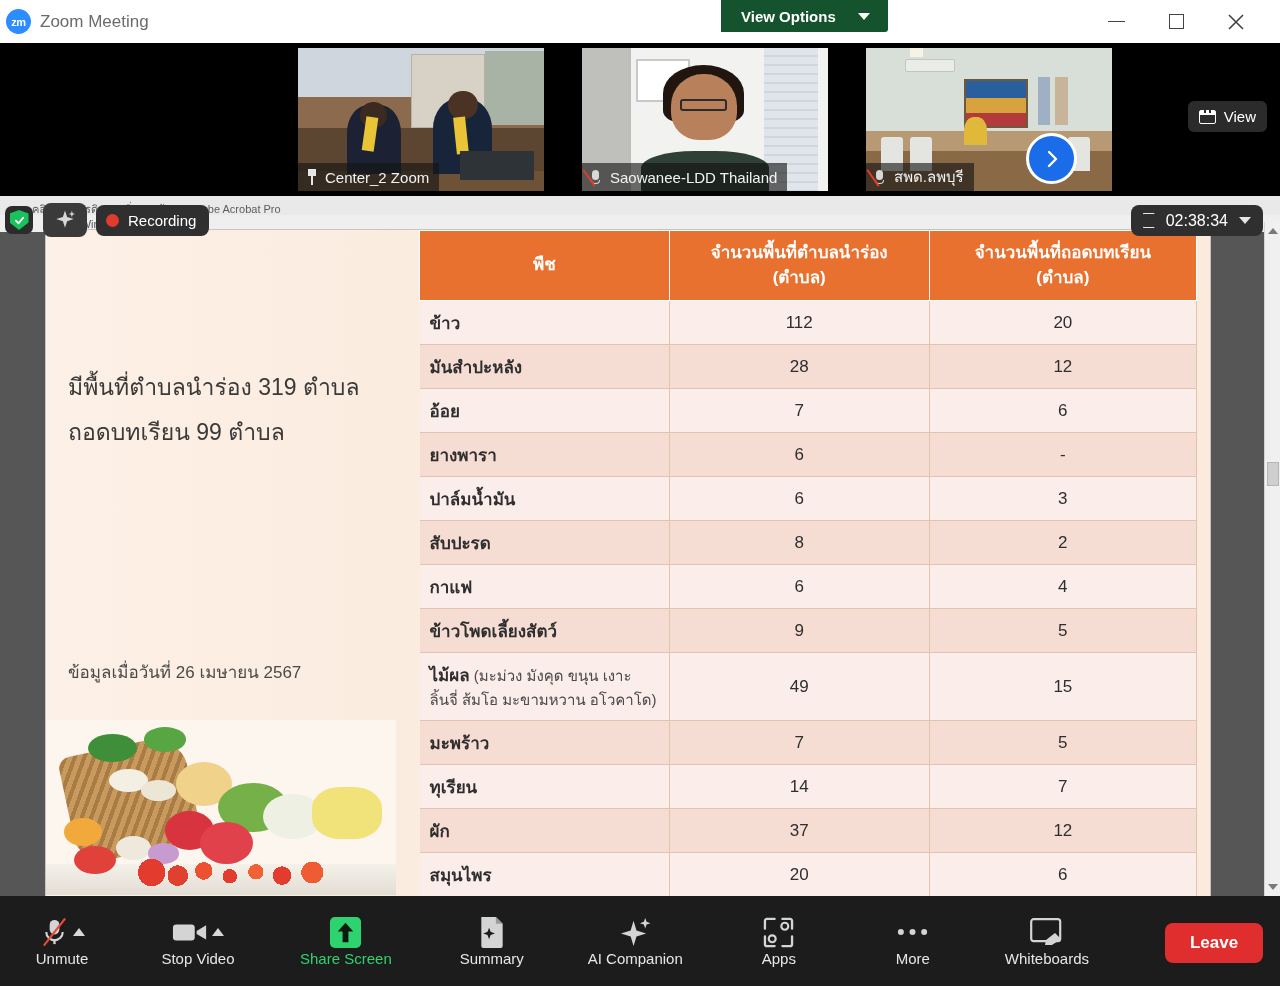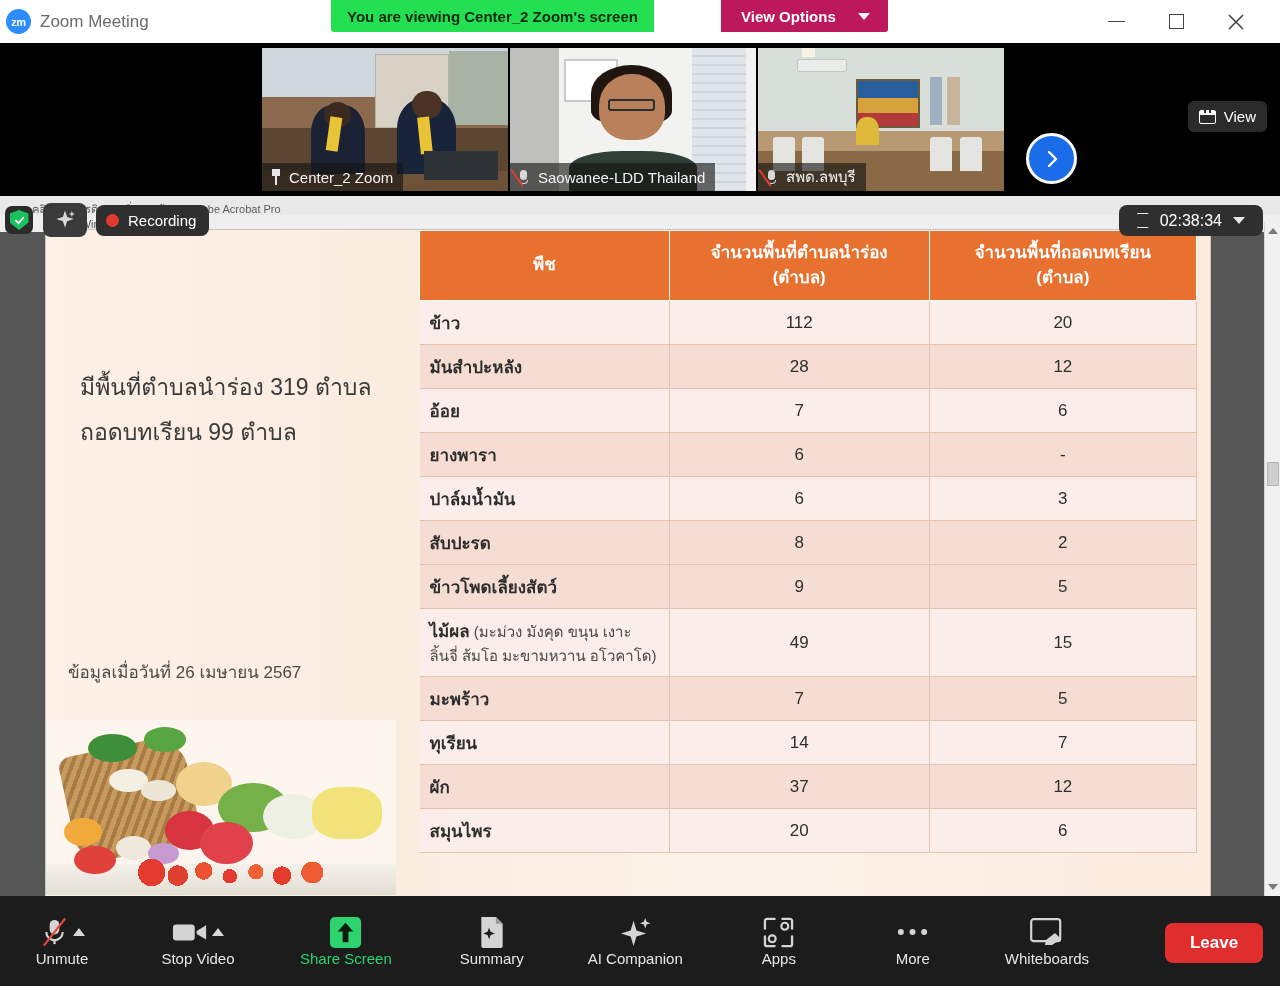--- a/index.html
+++ b/index.html
@@ -24,42 +24,42 @@
   .zm-title { margin-left: 9px; font-size: 17px; color: #6b6b6b; }
   .share-banner {
     position: absolute; left: 331px; top: 0; height: 32px;
     background: #22E051; color: #0a2a12;
     font-size: 15px; font-weight: bold;
     display: flex; align-items: center; padding: 0 16px;
     border-bottom-left-radius: 3px;
   }
   .viewopt {
     position: absolute; left: 721px; top: 0; height: 32px;
-    background: #be185d; color: #fff; font-size: 15px; font-weight: bold;
+    background: #14532d; color: #fff; font-size: 15px; font-weight: bold;
     display: flex; align-items: center; gap: 22px; padding: 0 18px 0 20px;
     border-bottom-right-radius: 3px;
   }
   .chev-d {
     width: 0; height: 0; border-left: 6px solid transparent;
     border-right: 6px solid transparent; border-top: 7px solid #fff;
   }
   .wc { position: absolute; top: 0; width: 46px; height: 43px;
         display: flex; align-items: center; justify-content: center; }
   .wc-min { right: 141px; } .wc-max { right: 81px; } .wc-close { right: 21px; }
   .wc-min i { display:block; width: 17px; height: 1.5px; background: #444; }
   .wc-max i { display:block; width: 15px; height: 15px; border: 1.6px solid #444; }
   .wc-close svg { display: block; }
 
   
   .filmstrip {
     position: absolute; left: 0; top: 43px; width: 1280px; height: 153px;
     background: #000000;
   }
   .thumbs { position: absolute; left: 262px; top: 5px; display: flex; gap: 2px; }
-  .thumb { position: relative; width: 246px; height: 143px; overflow: hidden; background:#2b2b2b; }
+  .thumb { position: relative; width: 246px; height: 143px; overflow: hidden; background:#2b2b2b;margin-left:36px; }
   .thumb.active { outline: 2px solid #9ACD32; outline-offset: -2px; }
   .nametag {
     position: absolute; left: 0; bottom: 0; height: 28px;
     background: rgba(20,20,20,0.62); color: #f2f2f2;
     font-size: 15px; display: flex; align-items: center;
     padding: 0 10px 0 8px; gap: 7px; max-width: 100%;
     white-space: nowrap;
   }
   .mic-off { position: relative; width: 13px; height: 17px; flex: none; }
   .mic-off .b { position:absolute; left:2px; top:1px; width:7px; height:10px;
@@ -154,21 +154,21 @@
     background: #efefef; color: #555; font-size: 11px;
     display: flex; align-items: center; gap: 14px; padding-left: 10px;
   }
   .doc-page {
     position: absolute; left: 45px; top: 33px; width: 1166px; height: 862px;
     background: linear-gradient(90deg,#fdf0e6 0%, #fbece0 30%, #fdf3ea 60%, #fbeade 100%);
     border: 1px solid #c9c4bd;
   }
   .doc-left { position: absolute; left: 0; top: 0; width: 372px; height: 100%; }
   .doc-head1 {
-    position: absolute; left: 34px; top: 135px; width: 345px;
+    position: absolute; left: 22px; top: 135px; width: 345px;
     font-size: 23px; color: #3a3a3a; line-height: 1.95;
   }
   .doc-date {
     position: absolute; left: 22px; top: 428px; width: 330px;
     font-size: 17px; color: #4a4a4a;
   }
   .veg-photo {
     position: absolute; left: 0px; top: 490px; width: 350px; height: 175px;
     overflow: hidden; background: #fdf6ef;
   }
@@ -221,21 +221,21 @@
   }
   .rec-pill {
     position: absolute; left: 96px; top: 205px; height: 31px;
     background: #2f2f2f; border-radius: 8px; color: #fff; font-size: 15px;
     display: flex; align-items: center; gap: 9px; padding: 0 13px 0 10px;
   }
   .rec-dot { width: 13px; height: 13px; border-radius: 50%; background: #e03b2f; }
   .timer-pill {
     position: absolute; right: 17px; top: 205px; height: 31px;
     background: #2f2f2f; border-radius: 8px; color: #fff; font-size: 16px;
-    display: flex; align-items: center; gap: 11px; padding: 0 18px;
+    display: flex; align-items: center; gap: 11px; padding: 0 12px;
   }
   .hourglass { width: 12px; height: 15px; position: relative; }
   .hourglass::before { content:''; position:absolute; inset:0;
     border: 1.6px solid #e6e6e6; clip-path: polygon(0 0,100% 0,52% 50%,100% 100%,0 100%,48% 50%); }
   .tri-d { width:0;height:0;border-left:6px solid transparent;border-right:6px solid transparent;border-top:7px solid #e6e6e6;}
 
   
   .ac-scroll { position:absolute; right:0; top:26px; width:16px; height:674px; background:#f0f0f0; border-left:1px solid #d5d5d5;}
   .ac-scroll .thumb2 { position:absolute; left:2px; top:240px; width:12px; height:24px; background:#cfcfcf; border:1px solid #b5b5b5;}
   .ac-scroll .up, .ac-scroll .dn { position:absolute; left:3px; width:0;height:0;
@@ -267,23 +267,20 @@
 </style>
 </head>
 <body>
 
 <div id="app">
 
   <div class="titlebar">
     <div class="zm-logo">zm</div>
     <div class="zm-title">Zoom Meeting</div>
 
-    <div class="share-banner">
-      <span>You are viewing Center_2 Zoom's screen</span>
-    </div>
 
     <div class="viewopt">
       <span>View Options</span>
       <span class="chev-d"></span>
     </div>
 
     <div class="wc wc-min">
         <i></i>
       </div>
     <div class="wc wc-max">
@@ -464,20 +461,25 @@
               <tr class="odd">
                 <td class="crop"><span style="font-weight: bold;">ปาล์มน้ำมัน</span></td>
                 <td class="num">6</td>
                 <td class="num">3</td>
               </tr>
               <tr class="even">
                 <td class="crop"><span style="font-weight: bold;">สับปะรด</span></td>
                 <td class="num">8</td>
                 <td class="num">2</td>
               </tr>
+              <tr class="odd">
+                <td class="crop"><span style="font-weight: bold;">กาแฟ</span></td>
+                <td class="num">6</td>
+                <td class="num">4</td>
+              </tr>
               <tr class="even">
                 <td class="crop"><span style="font-weight: bold;">ข้าวโพดเลี้ยงสัตว์</span></td>
                 <td class="num">9</td>
                 <td class="num">5</td>
               </tr>
               <tr class="odd">
                 <td class="crop"><span style="font-weight: bold;">ไม้ผล</span><span class="sub"> (มะม่วง มังคุด ขนุน เงาะ ลิ้นจี่ ส้มโอ มะขามหวาน อโวคาโด)</span></td>
                 <td class="num">49</td>
                 <td class="num">15</td>
               </tr>

